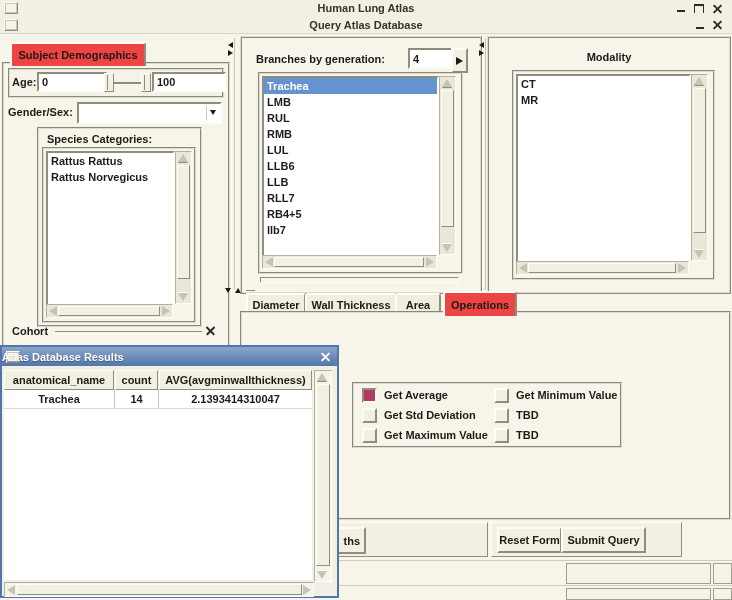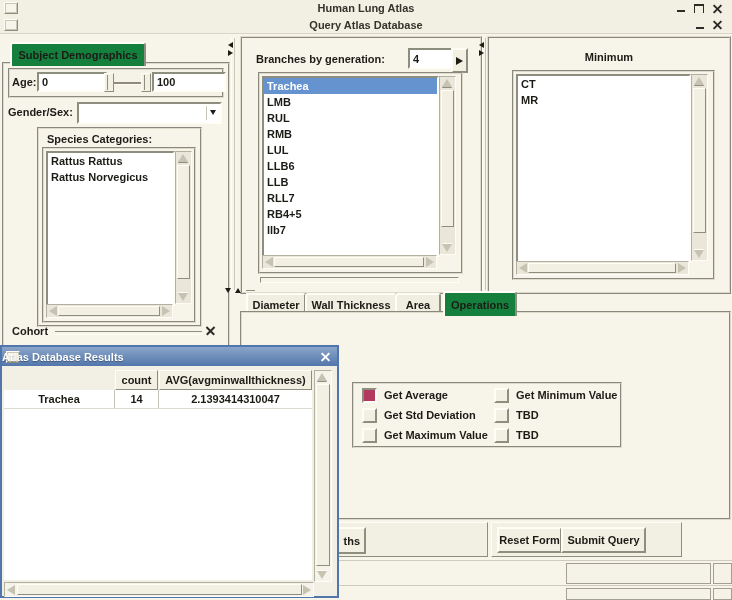--- a/index.html
+++ b/index.html
@@ -42,21 +42,21 @@
   .t-right{border:5px solid transparent;border-right:none;border-left:8px solid #c6c3b3;}
   .t-right-k{border:4px solid transparent;border-right:none;border-left:7px solid #1c1b16;}
   .t-left-k{border:3px solid transparent;border-left:none;border-right:5px solid #1c1b16;}
   .t-rt-k{border:3px solid transparent;border-right:none;border-left:5px solid #1c1b16;}
   .t-dn-k{border:3px solid transparent;border-bottom:none;border-top:5px solid #1c1b16;}
   .t-up-k{border:3px solid transparent;border-top:none;border-bottom:5px solid #1c1b16;}
   
   .tab{position:absolute;height:20px;background:#f0ede1;border:2px solid;
        border-color:#fffdf6 #8e8e7f transparent #fffdf6;border-bottom:none;
        border-radius:3px 3px 0 0;display:flex;align-items:center;justify-content:center;z-index:2;}
-  .tab.active{background:#15803d;z-index:4;}
+  .tab.active{background:#ef4444;z-index:4;}
   
   .cbrow{position:absolute;display:flex;align-items:center;gap:7px;height:14px;}
   .cb{width:11px;height:11px;background:#f2efe3;border:2px solid;border-color:#fffdf6 #8e8e7f #8e8e7f #fffdf6;}
   .cb.checked{background:#b23a60;border-color:#8e8e7f #fffdf6 #fffdf6 #8e8e7f;}
   
   .sl-handle{position:absolute;width:8px;height:17px;background:#f2efe3;border:1px solid;
              border-color:#fffdf6 #8e8e7f #8e8e7f #fffdf6;}
   .sl-handle::after{content:"";position:absolute;left:2px;top:1px;bottom:1px;width:1px;background:#8e8e7f;}
   
   #dialog{position:absolute;left:0;top:345px;width:339px;height:253px;background:#f2efe4;
@@ -175,21 +175,21 @@
       </div>
     </div>
     <div class="abs" style="left:18px;top:239px;width:197px;height:4px;border:1px solid;border-color:#8e8e7f #fffdf6 #fffdf6 #8e8e7f;"></div>
   </div>
 
   <div class="abs" style="left:482px;top:38px;width:2px;height:252px;border-left:1px solid #fffdf6;border-right:1px solid #c9c6b7;"></div>
   <div class="tri t-left-k" style="left:479px;top:42px;"></div>
   <div class="tri t-rt-k" style="left:479px;top:50px;"></div>
 
   <div class="abs" style="left:487px;top:36px;width:240px;height:254px;border:2px ridge #dedbcb;">
-    <div class="lbl" style="left:0;right:0;top:13px;text-align:center;">Minimum</div>
+    <div class="lbl" style="left:0;right:0;top:13px;text-align:center;">Modality</div>
     <div class="abs grooved" style="left:23px;top:32px;width:199px;height:206px;">
       <div class="listwhite" style="left:2px;top:2px;width:171px;height:185px;">
         <div class="li">CT</div>
         <div class="li">MR</div>
       </div>
       <div class="vsb" style="left:177px;top:2px;width:15px;height:185px;">
         <div class="tri t-up" style="left:2px;top:2px;"></div>
         <div class="sb-thumb" style="left:1px;top:13px;width:11px;height:143px;"></div>
         <div class="tri t-down" style="left:2px;bottom:2px;"></div>
       </div>
@@ -267,20 +267,23 @@
   <div class="boxed" style="left:566px;top:588px;width:145px;height:12px;"></div>
   <div class="boxed" style="left:713px;top:588px;width:19px;height:12px;"></div>
 
   <div id="dialog">
     <div class="dlg-tb">
       <div class="tb-icon" style="margin-left:4px;"></div>
       <div class="dlg-title">Atlas Database Results</div>
       <div class="ic-x white" style="margin-left:auto;margin-right:7px;"></div>
     </div>
 
+    <div class="hcell" style="left:2px;top:23px;width:110px;">
+      <span>anatomical_name</span>
+    </div>
     <div class="hcell" style="left:113px;top:23px;width:43px;">
       <span>count</span>
     </div>
     <div class="hcell" style="left:157px;top:23px;width:153px;">
       <span>AVG(avgminwallthickness)</span>
     </div>
 
     <div class="abs" style="left:2px;top:43px;width:308px;height:190px;background:#fff;">
       <div class="dcell" style="left:0;top:0;width:111px;">
         <span>Trachea</span>

